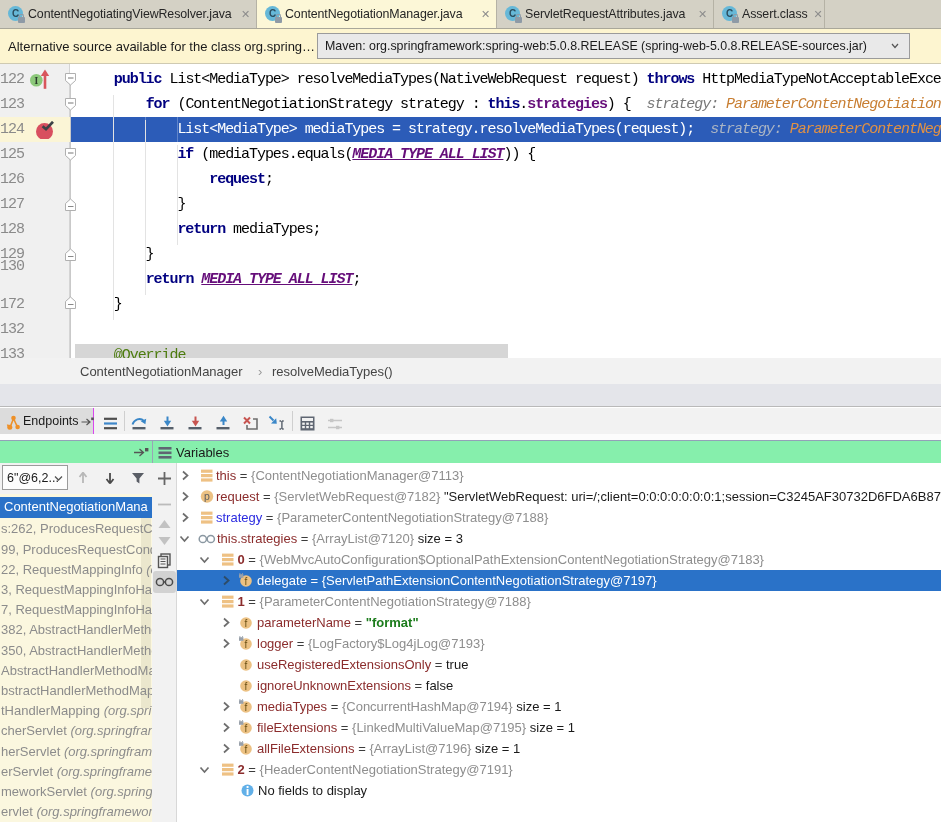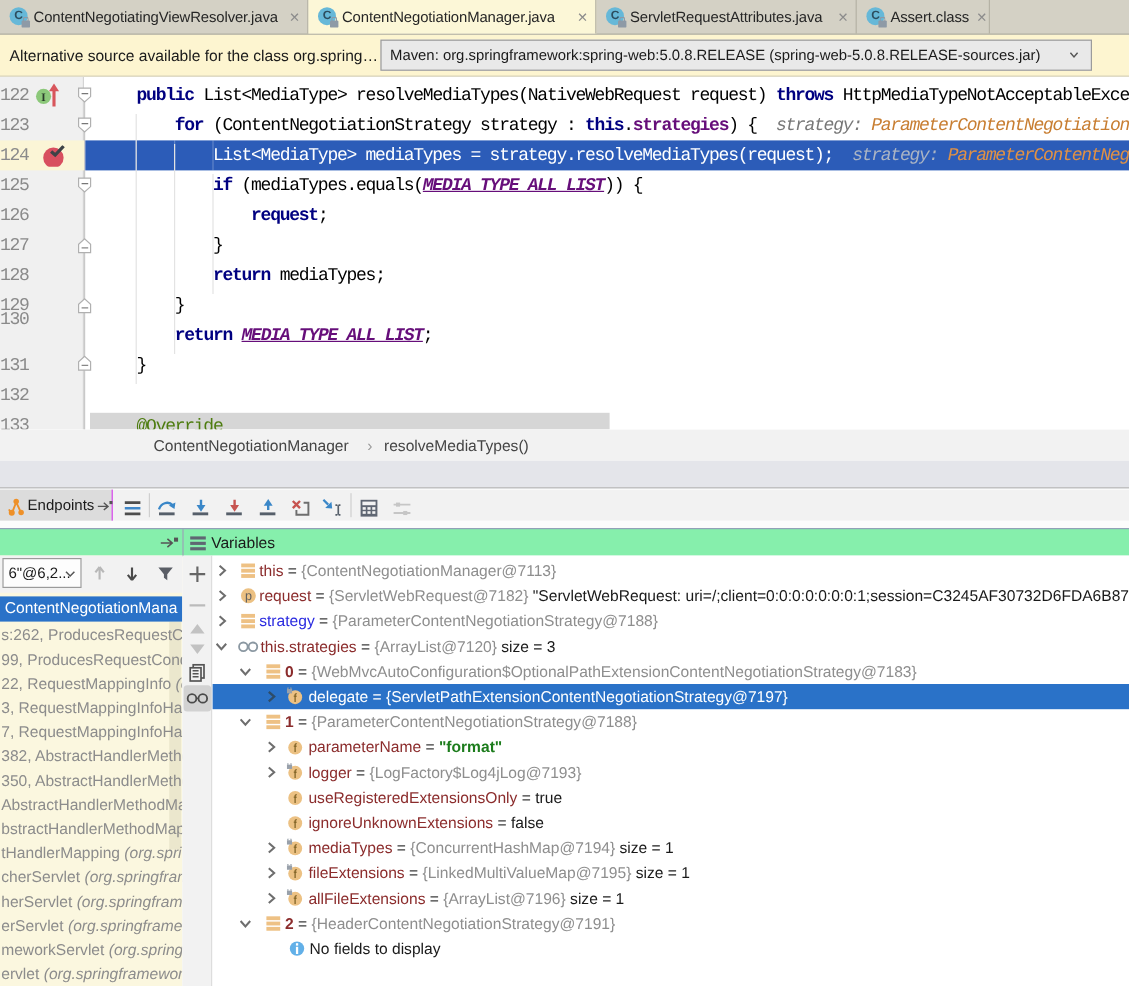--- a/index.html
+++ b/index.html
@@ -36,21 +36,21 @@
 .hinto { color:#c87e32; font-style:italic; }
 #execline { position:absolute; left:71px; top:53px; width:870px; height:25px; background:#2c5cb8; }
 #execgut { position:absolute; left:0; top:53px; width:70px; height:25px; background:#fbf5d6; }
 .wht { color:#fff; }
 .hintg2 { color:#aab4c4; font-style:italic; }
 .hinto2 { color:#e09145; font-style:italic; }
 
 .fold { position:absolute; left:64px; width:13px; height:14px; }
 
 #crumbs { left:0; top:358px; width:941px; height:26px; background:#f2f2f2; font-size:13px; color:#454545; }
-#crumbs span { position:absolute; top:6px;margin-left:48px; }
+#crumbs span { position:absolute; top:6px; }
 #strip { left:0; top:384px; width:941px; height:23px; background:#e4e5ea; border-bottom:1px solid #b9b9b9; }
 
 #dtoolbar { left:0; top:408px; width:941px; height:26px; background:#f2f2f2; }
 #whitegap { left:0; top:434px; width:941px; height:6px; background:#fcfcfc; }
 #eptab { position:absolute; left:0px; top:0px; width:94px; height:26px; background:#dcdcdc; border-right:1px solid #d946ef; }
 #eptab .t { position:absolute; left:23px; top:6px; font-size:12.5px; color:#1a1a1a; }
 
 #varhead { left:0; top:440px; width:941px; height:23px; background:#86efac; border-top:1px solid #93a1b8; font-size:13px; color:#1a1a1a; }
 #varhead .vt { position:absolute; left:176px; top:4px; }
 
@@ -117,21 +117,21 @@
   <div style="position:absolute;left:177px;top:81px;width:1px;height:100px;background:#e3e3e3;"></div>
   <div class="ln" style="top:7px;">122</div>
   <div class="ln" style="top:32px;">123</div>
   <div class="ln" style="top:57px;">124</div>
   <div class="ln" style="top:82px;">125</div>
   <div class="ln" style="top:107px;">126</div>
   <div class="ln" style="top:132px;">127</div>
   <div class="ln" style="top:157px;">128</div>
   <div class="ln" style="top:182px;">129</div>
   <div class="ln" style="top:194px;">130</div>
-  <div class="ln" style="top:232px;">131</div>
+  <div class="ln" style="top:232px;">172</div>
   <div class="ln" style="top:257px;">132</div>
   <div class="ln" style="top:282px;">133</div>
   <div class="cl" style="top:3px;"><span class="code" style="left:82px;">    <span class="kw">public</span> List&lt;MediaType&gt; resolveMediaTypes(NativeWebRequest request) <span class="kw">throws</span> HttpMediaTypeNotAcceptableExce</span></div>
   <div class="cl" style="top:28px;"><span class="code" style="left:82px;">        <span class="kw">for</span> (ContentNegotiationStrategy strategy : <span class="kw">this</span>.<span class="fld">strategies</span>) {  <span class="hintg">strategy: </span><span class="hinto">ParameterContentNegotiationStrategy@7188</span></span></div>
   <div class="cl" style="top:53px;"><span class="code wht" style="left:82px;">            List&lt;MediaType&gt; mediaTypes = strategy.resolveMediaTypes(request);  <span class="hintg2">strategy: </span><span class="hinto2">ParameterContentNegotiationStrategy@7188</span></span></div>
   <div class="cl" style="top:78px;"><span class="code" style="left:82px;">            <span class="kw">if</span> (mediaTypes.equals(<span class="sfld">MEDIA_TYPE_ALL_LIST</span>)) {</span></div>
   <div class="cl" style="top:103px;"><span class="code" style="left:82px;">                <span class="kw">request</span>;</span></div>
   <div class="cl" style="top:128px;"><span class="code" style="left:82px;">            }</span></div>
   <div class="cl" style="top:153px;text-align:right;"><span class="code" style="left:82px;">            <span class="kw">return</span> mediaTypes;</span></div>
   <div class="cl" style="top:178px;"><span class="code" style="left:82px;">        }</span></div>

